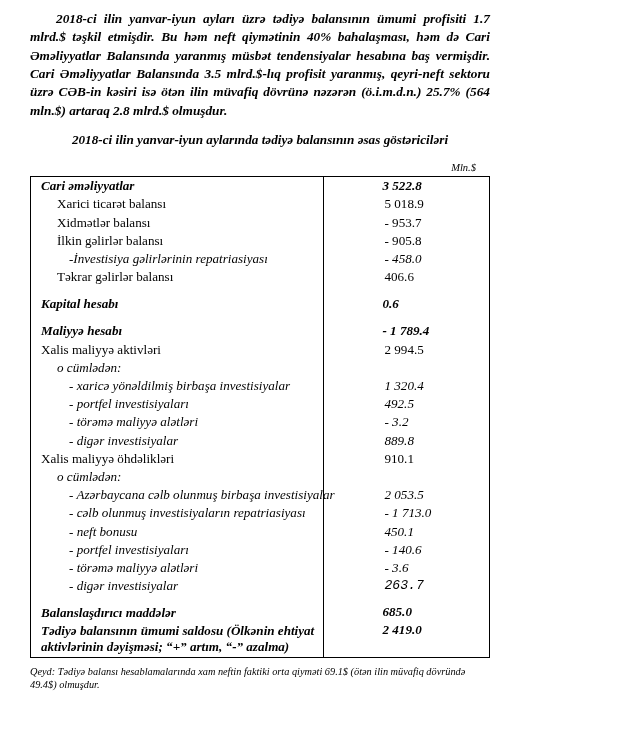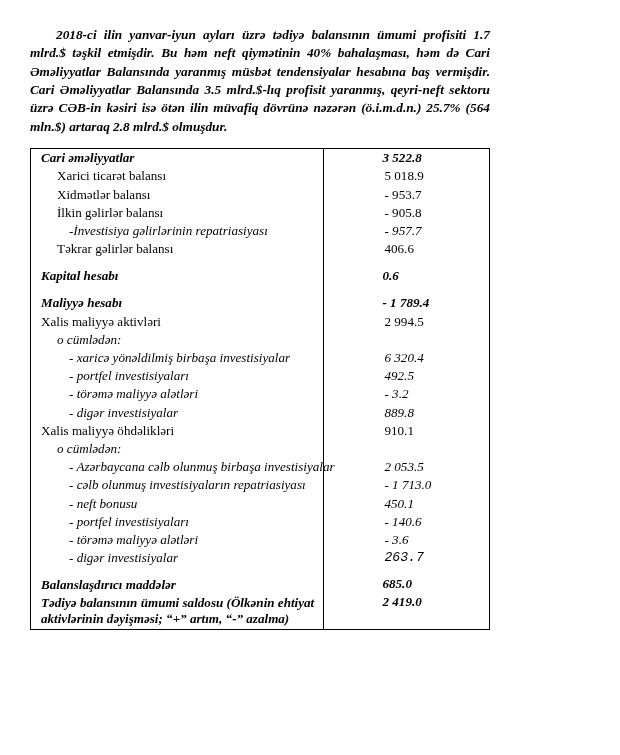--- a/index.html
+++ b/index.html
@@ -12,21 +12,21 @@
     height: 755px;
     font-family: "Liberation Serif", serif;
     color: #000000;
     overflow: hidden;
   }
   .page {
     position: relative;
     width: 520px;
     height: 755px;
     box-sizing: border-box;
-    padding: 26px 30px 0 30px;
+    padding: 10px 30px 0 30px;
   }
   .intro {
     font-size: 13.3px;
     line-height: 1.38;
     text-align: justify;
     font-style: italic;
     font-weight: bold;
     text-indent: 26px;
     margin: 0 0 12px 0;
   }
@@ -86,21 +86,23 @@
     display: block;
   }
 </style>
 </head>
 <body>
 
 <div class="page">
 
   <p class="intro">2018-ci ilin yanvar-iyun ayları üzrə tədiyə balansının ümumi profisiti 1.7 mlrd.$ təşkil etmişdir. Bu həm neft qiymətinin 40% bahalaşması, həm də Cari Əməliyyatlar Balansında yaranmış müsbət tendensiyalar hesabına baş vermişdir. Cari Əməliyyatlar Balansında 3.5 mlrd.$-lıq profisit yaranmış, qeyri-neft sektoru üzrə CƏB-in kəsiri isə ötən ilin müvafiq dövrünə nəzərən (ö.i.m.d.n.) 25.7% (564 mln.$) artaraq 2.8 mlrd.$ olmuşdur.</p>
 
+  <div class="table-title">2018-ci ilin yanvar-iyun aylarında tədiyə balansının əsas göstəriciləri</div>
 
+  <div class="units">Mln.$</div>
 
   <table class="outer">
     <tbody>
       <tr>
         <td class="col-label">
           <div id="labels-col">
               <div class="lbl indent0 bi">Cari əməliyyatlar</div>
               <div class="lbl indent1 ">Xarici ticarət balansı</div>
               <div class="lbl indent1 ">Xidmətlər balansı</div>
               <div class="lbl indent1 ">İlkin gəlirlər balansı</div>
@@ -128,42 +130,43 @@
               <div class="lbl indent0 bi">Balanslaşdırıcı maddələr</div>
               <div class="lbl indent0 bi">Tədiyə balansının ümumi saldosu (Ölkənin ehtiyat<span class="wrapline">aktivlərinin dəyişməsi;   “+” artım, “-” azalma)</span></div>
             </div>
         </td>
         <td class="col-value divider-cell">
           <div id="values-col">
               <div class="val bi" style="padding-left: 58px;">3 522.8</div>
               <div class="val " style="padding-left: 60px;">5 018.9</div>
               <div class="val " style="padding-left: 60px;">- 953.7</div>
               <div class="val " style="padding-left: 60px;">- 905.8</div>
-              <div class="val ital" style="padding-left: 60px;">- 957.7</div>
+              <div class="val ital" style="padding-left: 60px;">- 458.0</div>
               <div class="val " style="padding-left: 60px;">406.6</div>
               <div style="height: 9px;"></div>
               <div class="val bi" style="padding-left: 58px;">0.6</div>
               <div style="height: 9px;"></div>
               <div class="val bi" style="padding-left: 58px;">- 1 789.4</div>
               <div class="val " style="padding-left: 60px;">2 994.5</div>
               <div class="val ital" style="padding-left: 60px;">&nbsp;</div>
-              <div class="val ital" style="padding-left: 60px;">6 320.4</div>
+              <div class="val ital" style="padding-left: 60px;">1 320.4</div>
               <div class="val ital" style="padding-left: 60px;">492.5</div>
               <div class="val ital" style="padding-left: 60px;">- 3.2</div>
               <div class="val ital" style="padding-left: 60px;">889.8</div>
               <div class="val " style="padding-left: 60px;">910.1</div>
               <div class="val ital" style="padding-left: 60px;">&nbsp;</div>
               <div class="val ital" style="padding-left: 60px;">2 053.5</div>
               <div class="val ital" style="padding-left: 60px;">- 1 713.0</div>
               <div class="val ital" style="padding-left: 60px;">450.1</div>
               <div class="val ital" style="padding-left: 60px;">- 140.6</div>
               <div class="val ital" style="padding-left: 60px;">- 3.6</div>
               <div class="val ital" style="padding-left: 60px; font-family: Liberation Mono, monospace;">263.7</div>
               <div style="height: 9px;"></div>
               <div class="val bi" style="padding-left: 58px;">685.0</div>
               <div class="val bi" style="padding-left: 58px;">2 419.0<span class="wrapline">&nbsp;</span></div>
             </div>
         </td>
       </tr>
     </tbody>
   </table>
 
+  <div class="note">Qeyd: Tədiyə balansı hesablamalarında xam neftin faktiki orta qiyməti 69.1$ (ötən ilin müvafiq dövründə 49.4$) olmuşdur.</div>
 </div>
 
 </body></html>

